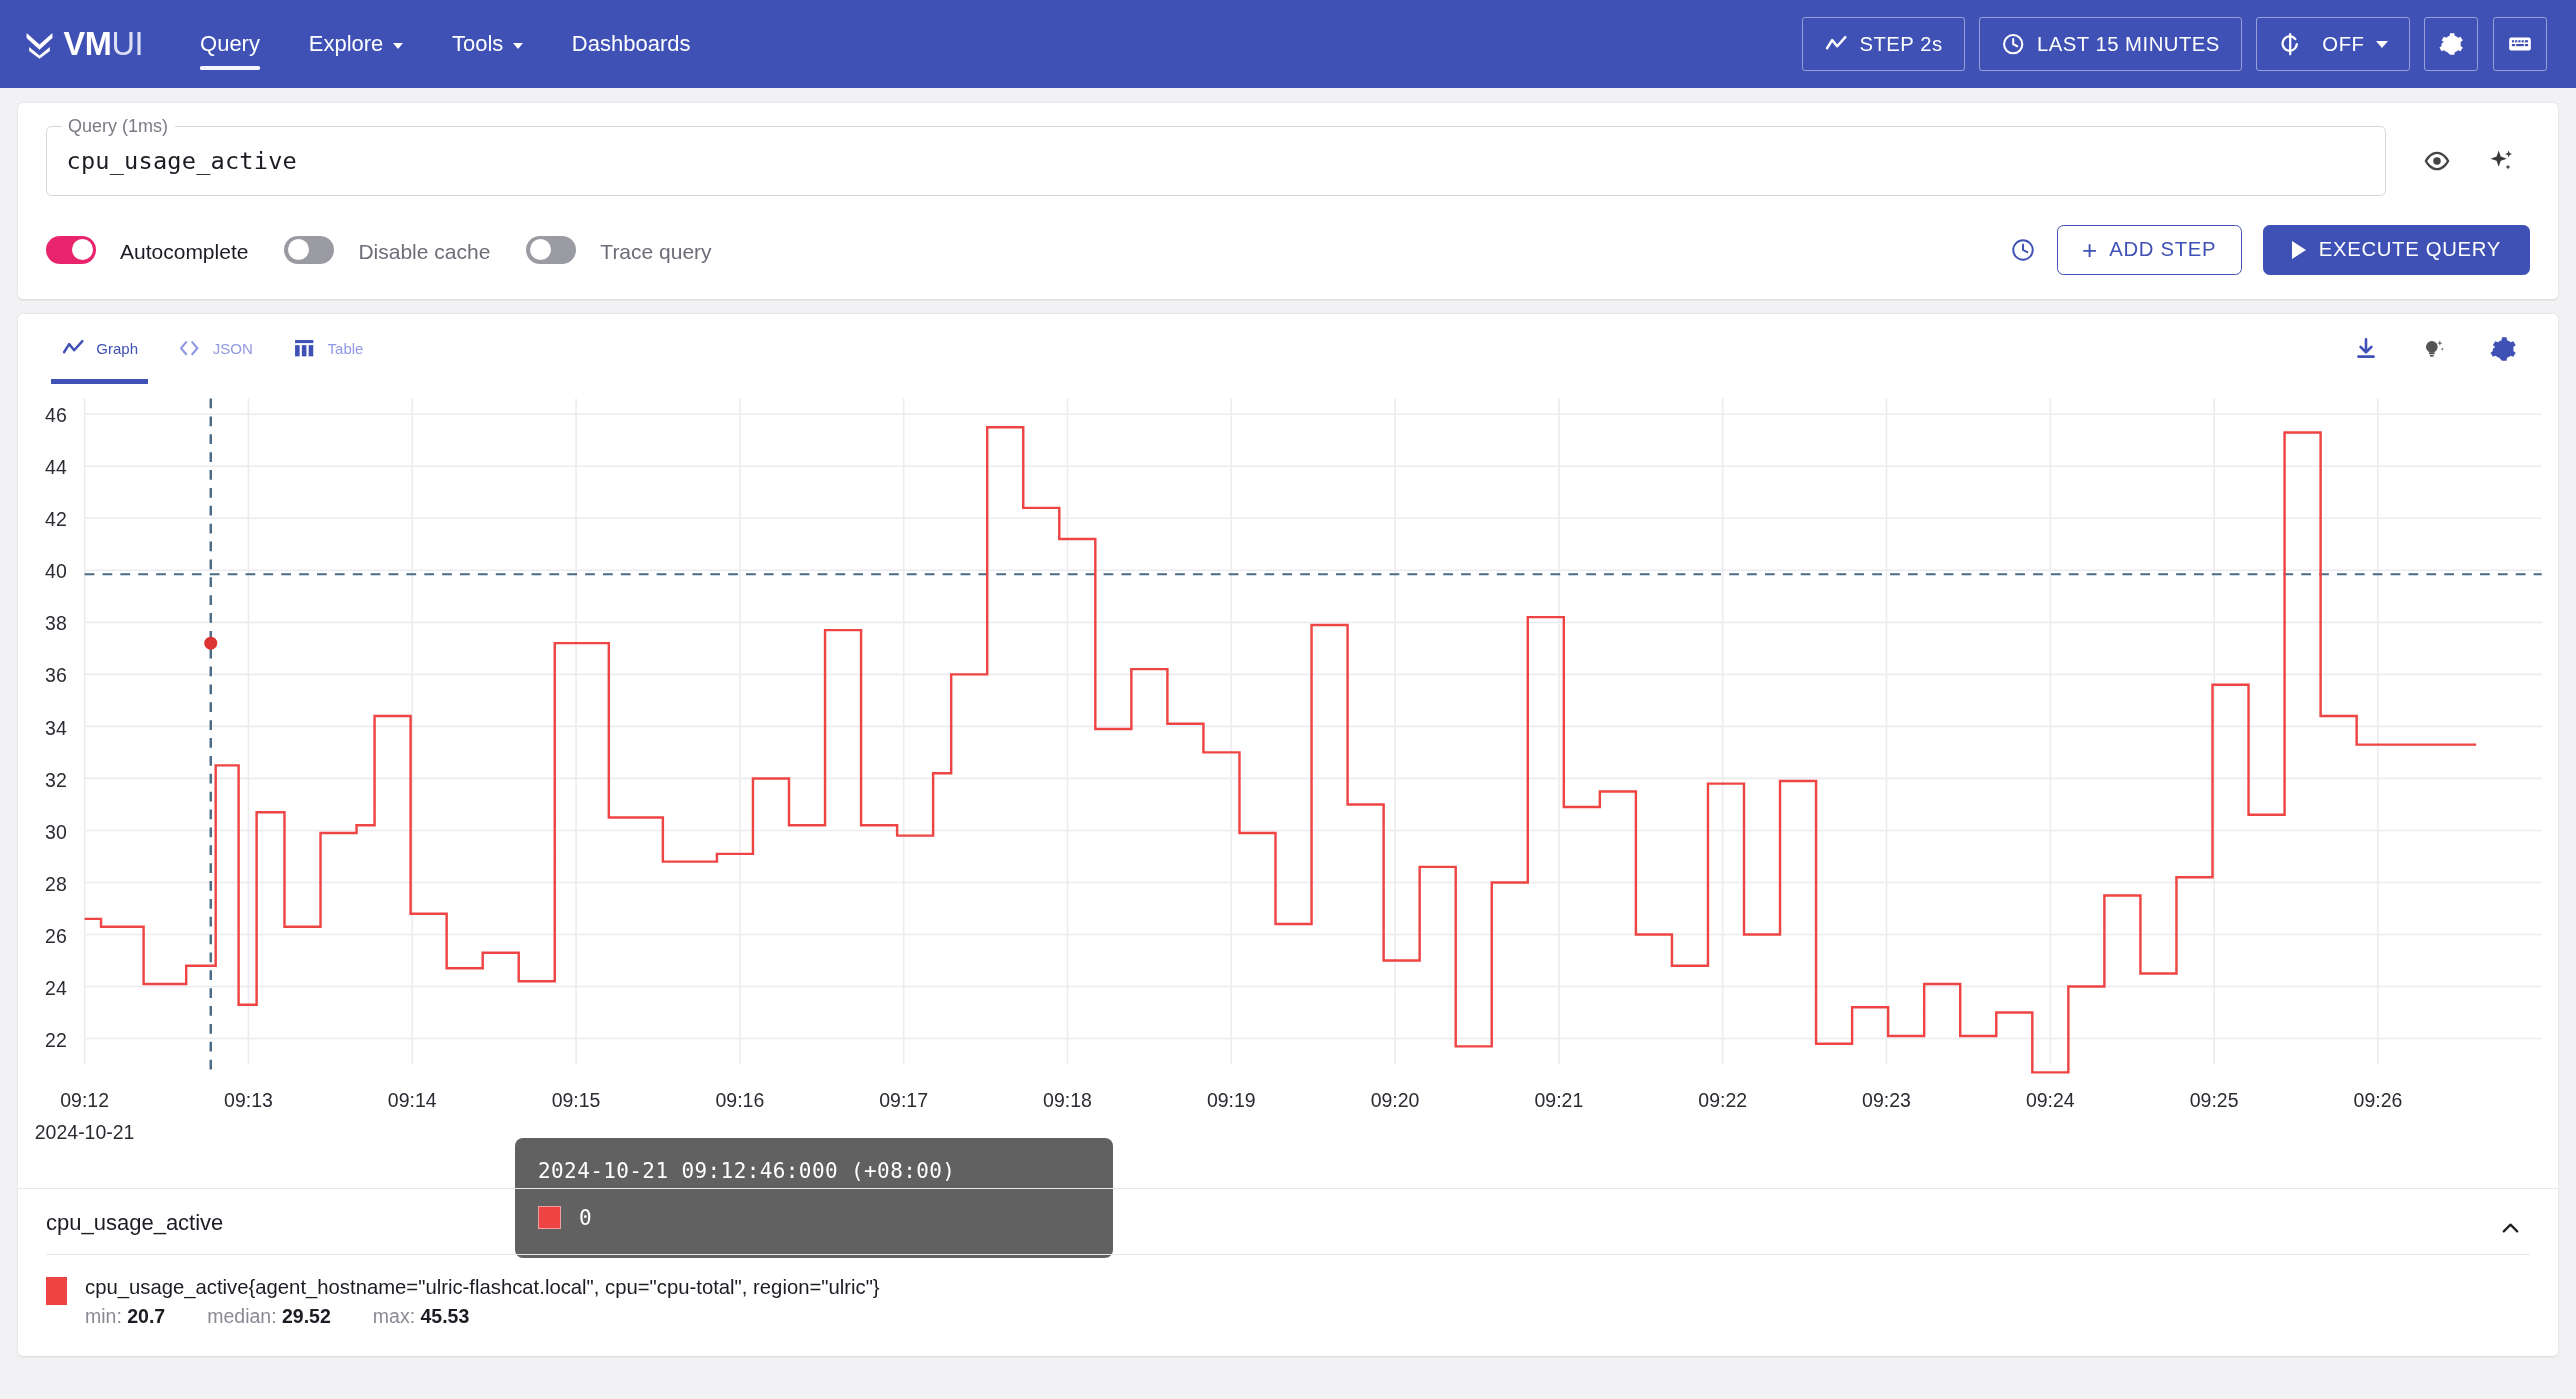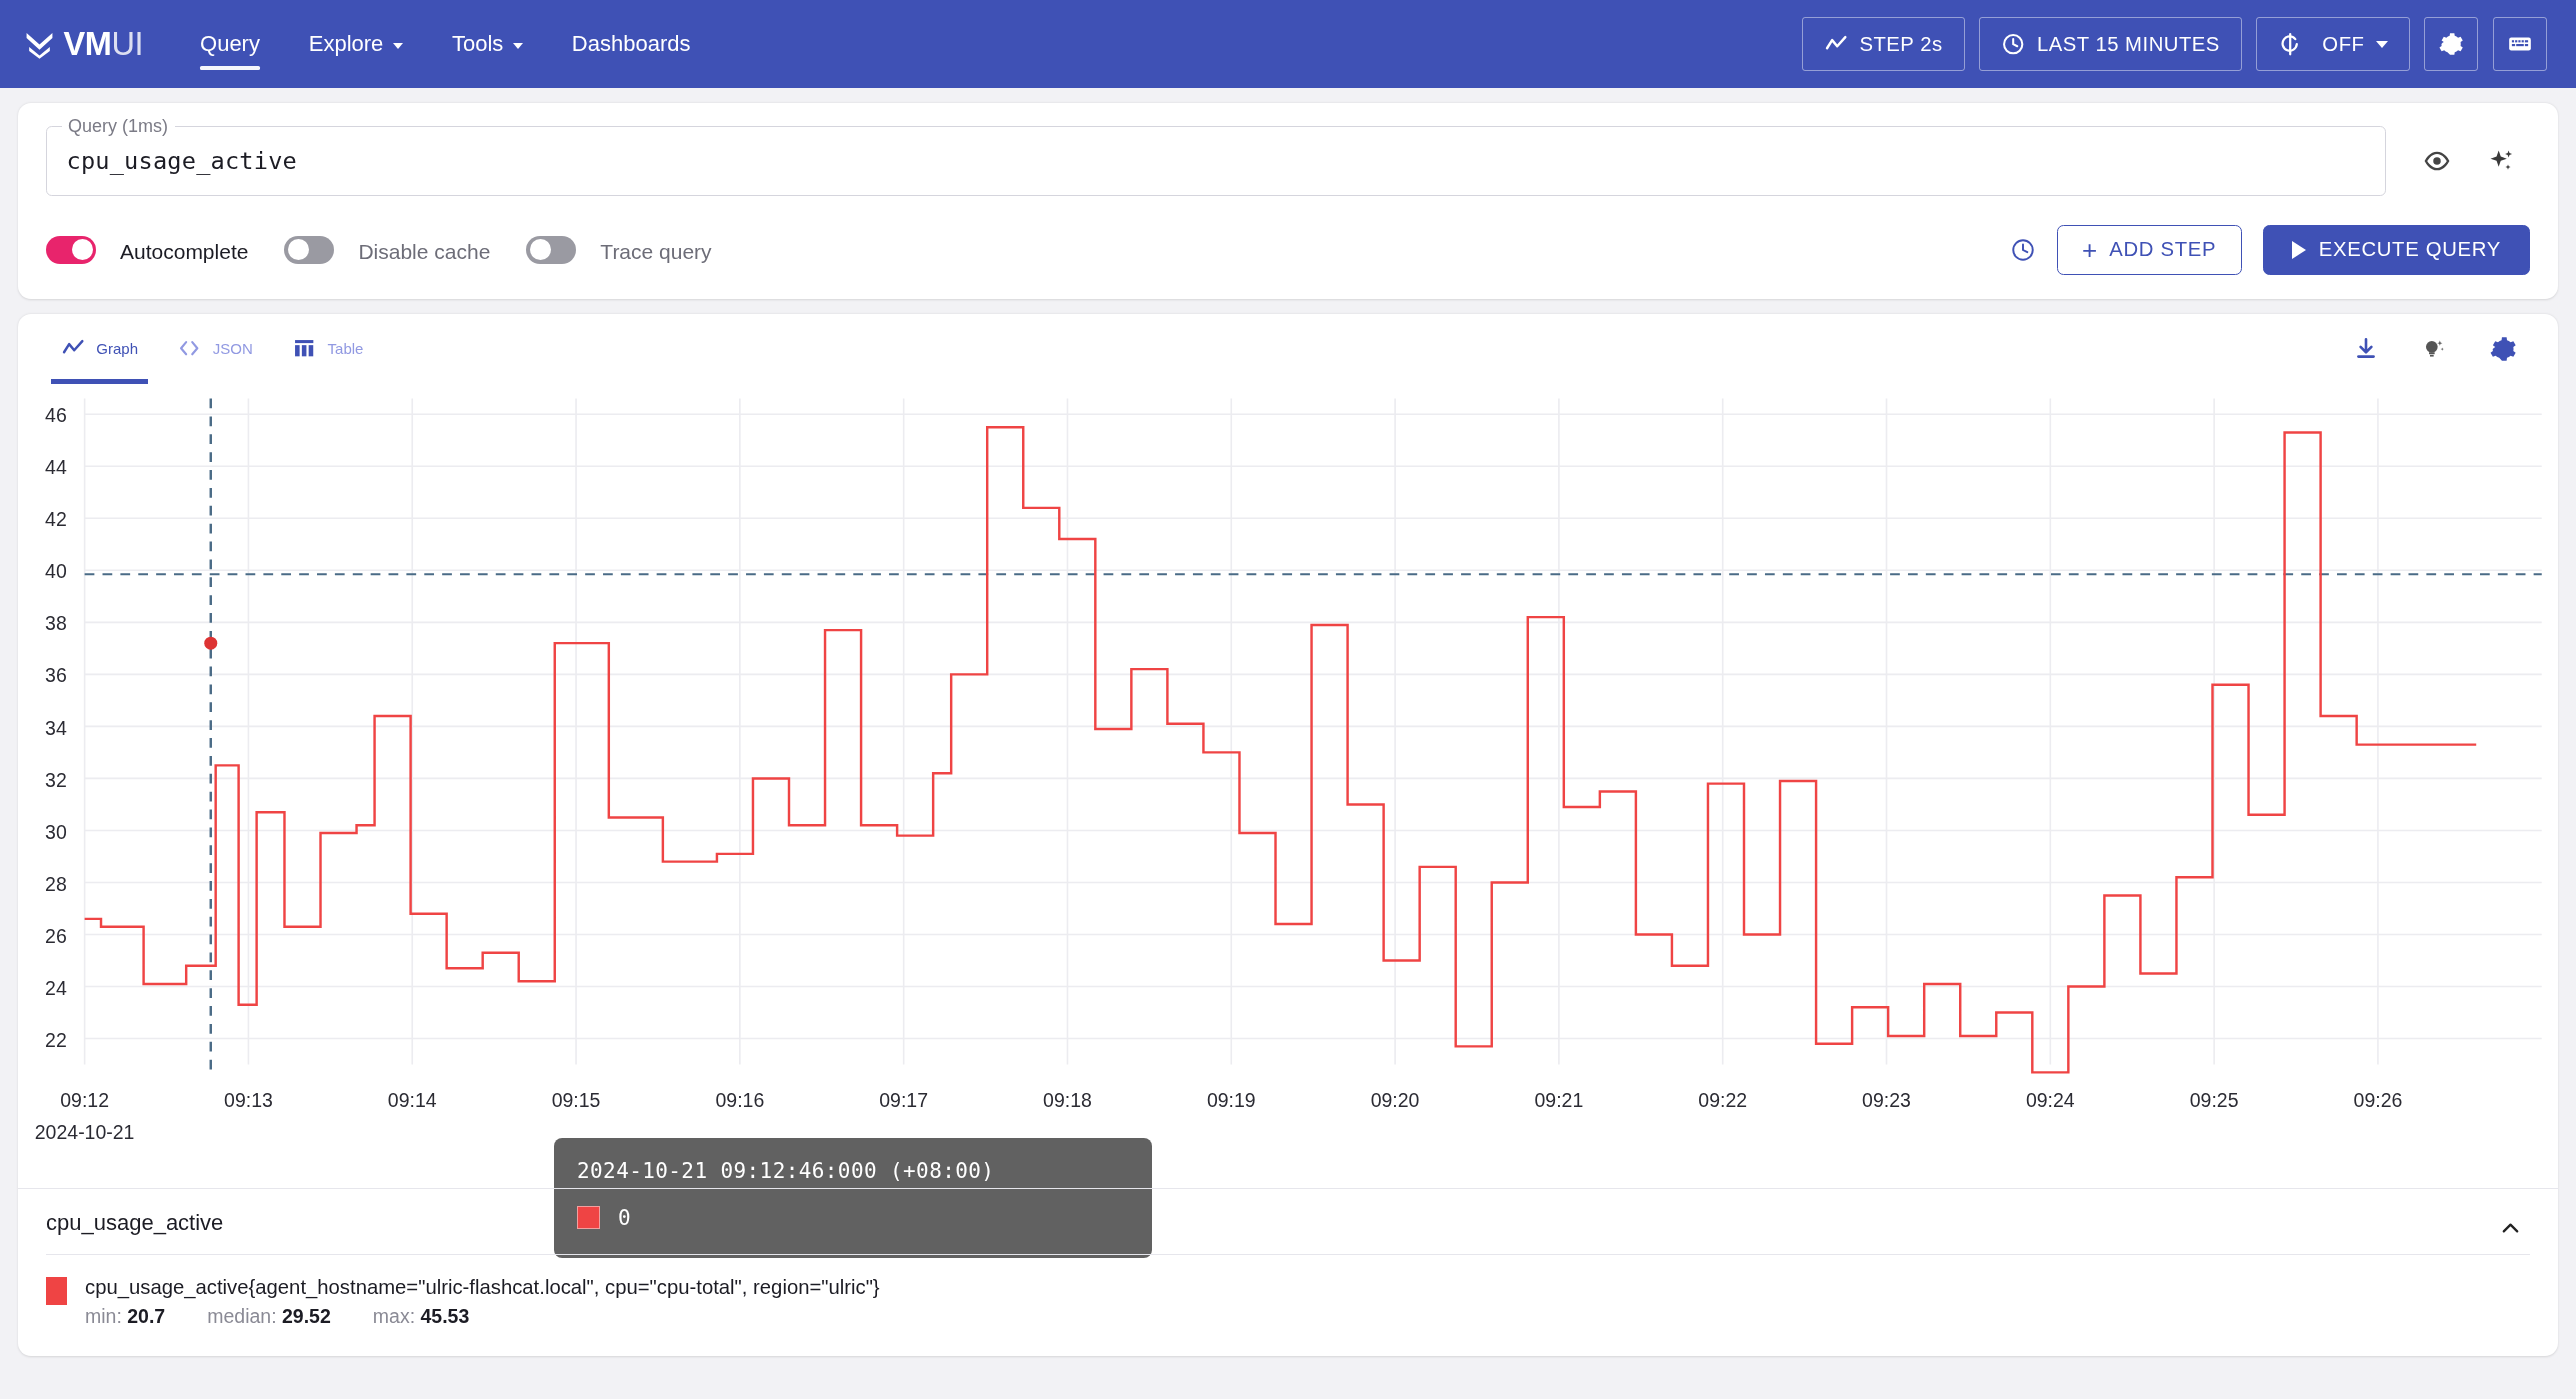--- a/index.html
+++ b/index.html
@@ -41,21 +41,21 @@
     color: #fff; font-size: 20.3px; letter-spacing: 0.5px; cursor: pointer; background: transparent;
     white-space: nowrap;
   }
   .hbtn.icon-only { padding: 0; width: 54px; justify-content: center; }
   .hbtn svg { display: block; }
   .hbtn .chev { width: 0; height: 0; border-left: 6.5px solid transparent; border-right: 6.5px solid transparent;
                 border-top: 7.3px solid #fff; }
 
   
   .card {
-    background: #fff; border-radius: 13px; margin: 14.6px 18px 0 18px;
+    background: #fff; border-radius: 5px; margin: 14.6px 18px 0 18px;
     box-shadow: 0 0.8px 2.4px rgba(0,0,0,.12);
   }
   .query-card { padding: 23px 28px 24.4px 28px; }
   .query-row { display: flex; align-items: flex-start; gap: 0; }
   .field {
     position: relative; flex: 1; border: 1.2px solid #d5d5dd; border-radius: 5.7px;
     height: 70px; display: flex; align-items: center; padding: 0 19.5px; background: #fff;
   }
   .field-legend {
     position: absolute; top: -10.6px; left: 14.6px; background: #fff; padding: 0 6.5px;
@@ -103,21 +103,21 @@
   .tab.active { color: #3f51b5; }
   .tab.active::after {
     content: ""; position: absolute; left: 9.8px; right: 9.8px; bottom: 0; height: 4.9px; background: #3f51b5;
   }
   .graph-tools { margin-left: auto; display: flex; align-items: center; gap: 42px; padding-right: 18px; }
 
   
   .plot-wrap { position: relative; height: 804px; padding: 0; }
   .plot-svg { display: block; width: 100%; height: 100%; }
   .tooltip {
-    position: absolute; left: 536px; top: 754px; width: 598px; height: 120px;
+    position: absolute; left: 497px; top: 754px; width: 598px; height: 120px;
     background: rgba(85,85,85,.93); border-radius: 8.1px; color: #fff;
     padding: 21px 23px 0 23px; font-family: "DejaVu Sans Mono", monospace;
   }
   .tooltip-time { font-size: 21px; letter-spacing: 0.4px; }
   .tooltip-row { display: flex; align-items: center; gap: 18px; margin-top: 23px; }
   .tooltip-sw { width: 23px; height: 23px; background: #ef4444; border: 1.6px solid #f0a0a0; }
   .tooltip-val { font-size: 21px; }
 
   
   .legend { border-top: 0.8px solid #e6e6ec; padding: 21px 28px 28px 28px; position: relative; }

